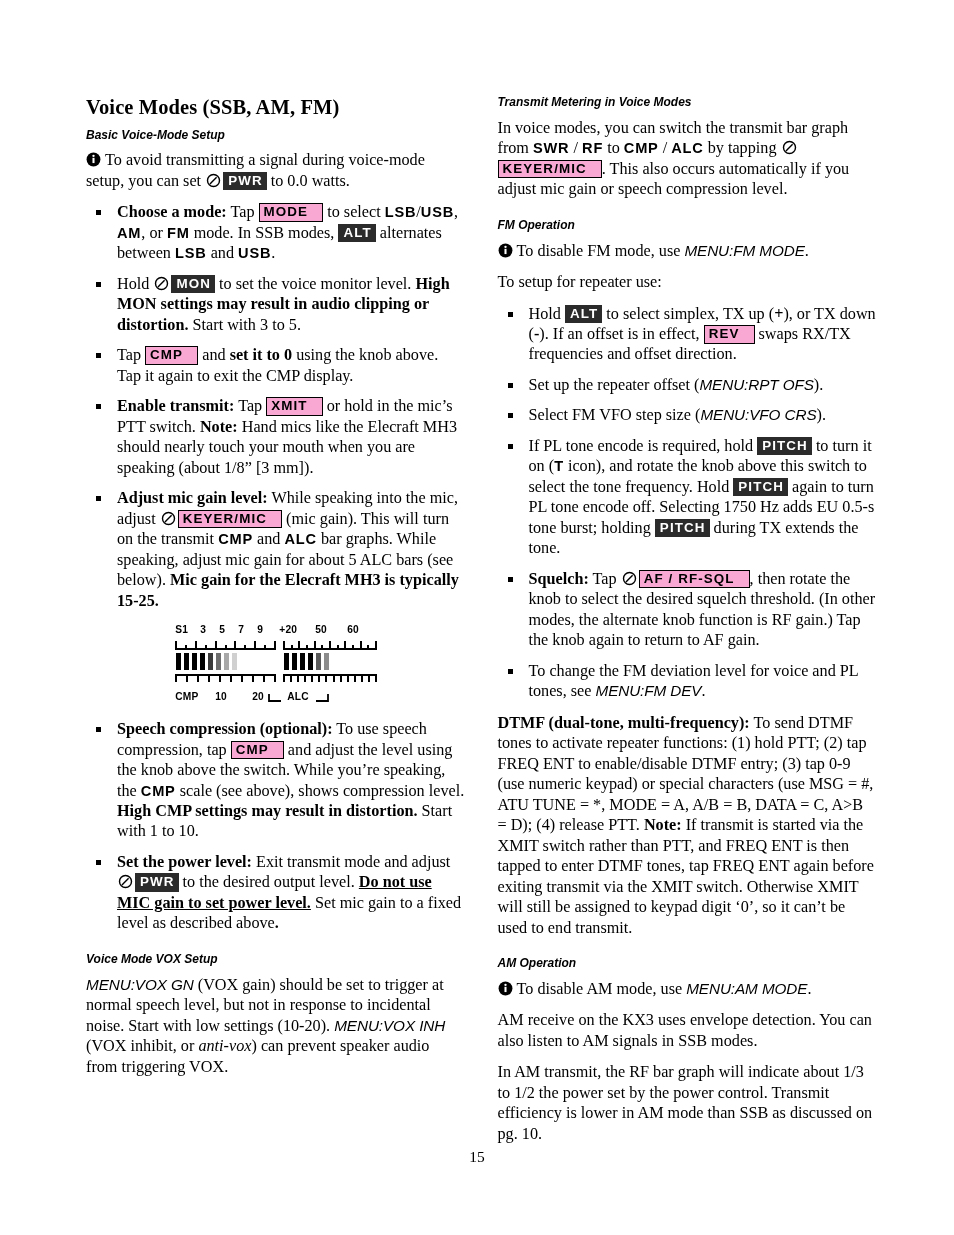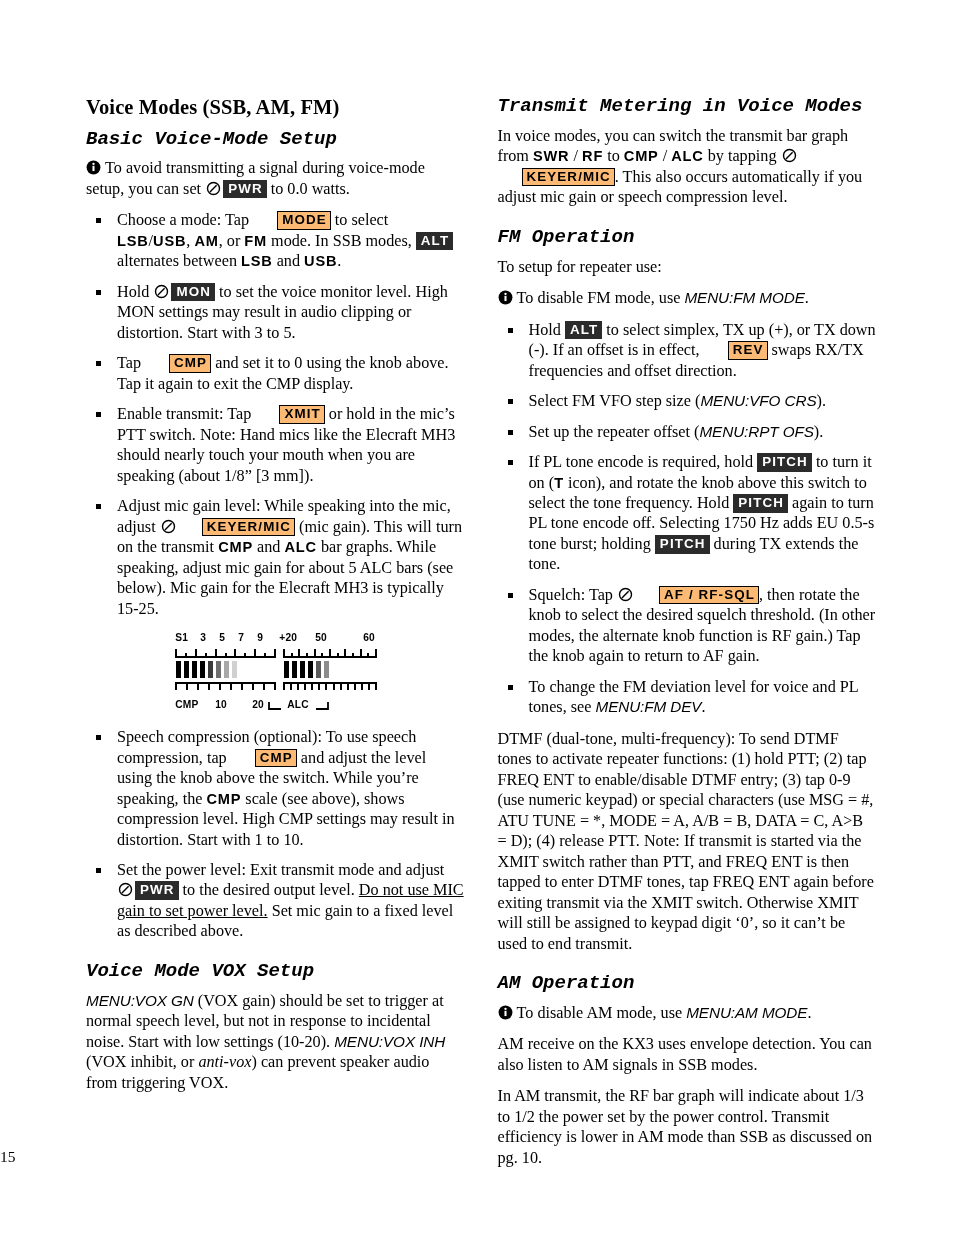--- a/index.html
+++ b/index.html
@@ -34,22 +34,22 @@
   }
   h1.title {
     font-family: "Liberation Serif", serif;
     font-size: 20.5px;
     font-weight: bold;
     margin: 0 0 9px 0;
     letter-spacing: 0.1px;
     line-height: 1.15;
   }
   h2.subhead {
-    font-family: Liberation Mono, monospace;
-    font-size: 19px;
+    font-family: Liberation Sans, sans-serif;
+    font-size: 12px;
     font-weight: bold;
     font-style: italic;
     margin: 0 0 8px 0;
     line-height: 1.15;
   }
   h2.subhead.spaced {
     margin-top: 19px;
   }
   p.para {
     font-size: 16.2px;
@@ -72,21 +72,21 @@
   ul.bullets > li:last-child { margin-bottom: 0; }
   ul.bullets > li::before {
     content: "";
     position: absolute;
     left: 10px;
     top: 8px;
     width: 5px;
     height: 5px;
     background: #000;
   }
-  b, strong { font-weight: normal; }
+  b, strong { font-weight: bold; }
   .u { text-decoration: underline; }
   .it { font-style: italic; }
   
   .menu {
     font-family: "Liberation Sans", sans-serif;
     font-style: italic;
     font-size: 15.3px;
     letter-spacing: -0.1px;
   }
   
@@ -97,27 +97,26 @@
     letter-spacing: 0.8px;
   }
   
   .key {
     display: inline-block;
     font-family: "Liberation Sans", sans-serif;
     font-weight: bold;
     font-size: 13.4px;
     letter-spacing: 1.1px;
     border: 1.6px solid #000;
-    background: #fdba74;
+    background: #f9a8d4;
     color: #000;
-    padding: 0px 3px 1px 4px;
+    padding: 0px 14px 1px 4px;
     line-height: 1.16;
     vertical-align: 1px;
     white-space: nowrap;
-    margin-left: 24px;
   }
   
   .keyinv {
     display: inline-block;
     font-family: "Liberation Sans", sans-serif;
     font-weight: bold;
     font-size: 13.4px;
     letter-spacing: 1.1px;
     border: 1.6px solid #2b2b2b;
     background: #2b2b2b;
@@ -228,20 +227,21 @@
     top: 0;
     white-space: nowrap;
   }
   .brk { position: absolute; top: 2px; }
 
   .pagenum {
     position: absolute;
     left: 0;
     right: 0;
     top: 1148px;
+    text-align: center;
     font-size: 15.5px;
     font-family: "Liberation Serif", serif;
   }
 </style>
 </head>
 <body>
 
 <div class="page">
 
   <div class="columns">
@@ -331,21 +331,21 @@
         <div class="figwrap">
 
           <div class="bg-scalelabels">
               <span style="left: 0px; text-align: center;">S1</span>
               <span style="left: 25px;">3</span>
               <span style="left: 44px;">5</span>
               <span style="left: 63px;">7</span>
               <span style="left: 82px;">9</span>
               <span style="left: 104px;">+20</span>
               <span style="left: 140px;">50</span>
-              <span style="left: 188px;">60</span>
+              <span style="left: 172px;">60</span>
             </div>
 
           <div class="ticks">
               <div class="tickbase" style="left: 0px; width: 99px;"></div>
               <div class="tick" style="left: 0px; height: 9px;"></div>
               <div class="tick" style="left: 10px; height: 5px;"></div>
               <div class="tick" style="left: 20px; height: 9px;"></div>
               <div class="tick" style="left: 30px; height: 5px;"></div>
               <div class="tick" style="left: 40px; height: 9px;"></div>
               <div class="tick" style="left: 50px; height: 5px;"></div>
@@ -485,47 +485,47 @@
         <span class="sans">ALC</span>
         <span>by tapping</span>
         <span class="knobicon"><svg width="15" height="15" viewBox="0 0 16 16">
               <circle cx="8" cy="8" r="6.4" fill="none" stroke="#000" stroke-width="1.5"></circle>
               <line x1="4.2" y1="11.8" x2="11.3" y2="4.6" stroke="#000" stroke-width="1.5"></line>
             </svg></span><span class="key">KEYER/MIC</span><span>. This also occurs automatically if you adjust mic gain or speech compression level.</span>
       </p>
 
       <h2 class="subhead spaced">FM Operation</h2>
 
-      <p class="para">To setup for repeater use:</p>
-
       <p class="para">
         <span class="infoicon"><svg width="15" height="15" viewBox="0 0 16 16">
               <circle cx="8" cy="8" r="7.4" fill="#000"></circle>
               <circle cx="8" cy="4.1" r="1.25" fill="#fff"></circle>
               <rect x="6.9" y="6.2" width="2.2" height="5.6" fill="#fff"></rect>
             </svg></span><span>To disable FM mode, use</span>
         <span class="menu">MENU:FM MODE</span><span>.</span>
       </p>
 
+      <p class="para">To setup for repeater use:</p>
+
       <ul class="bullets">
 
         <li>
           <span>Hold</span>
           <span class="keyinv">ALT</span>
           <span>to select simplex, TX up (</span><b>+</b><span>), or TX down (</span><b>-</b><span>). If an offset is in effect,</span>
           <span class="key">REV</span>
           <span>swaps RX/TX frequencies and offset direction.</span>
         </li>
 
         <li>
+          <span>Set up the repeater offset (</span><span class="menu">MENU:RPT OFS</span><span>).</span>
+        </li>
+
+        <li>
           <span>Select FM VFO step size (</span><span class="menu">MENU:VFO CRS</span><span>).</span>
-        </li>
-
-        <li>
-          <span>Set up the repeater offset (</span><span class="menu">MENU:RPT OFS</span><span>).</span>
         </li>
 
         <li>
           <span>If PL tone encode is required, hold</span>
           <span class="keyinv">PITCH</span>
           <span>to turn it on (</span><span class="sans">T</span>
           <span>icon), and rotate the knob above this switch to select the tone frequency. Hold</span>
           <span class="keyinv">PITCH</span>
           <span>again to turn PL tone encode off. Selecting 1750 Hz adds EU 0.5-s tone burst; holding</span>
           <span class="keyinv">PITCH</span>

